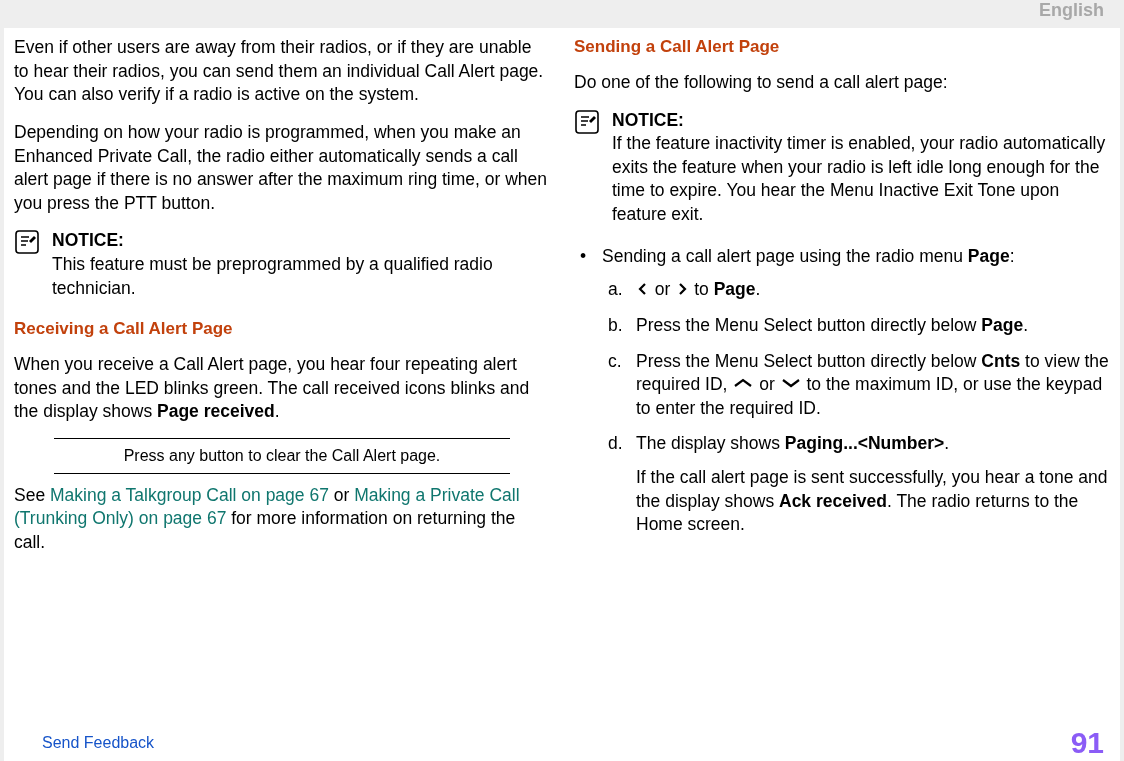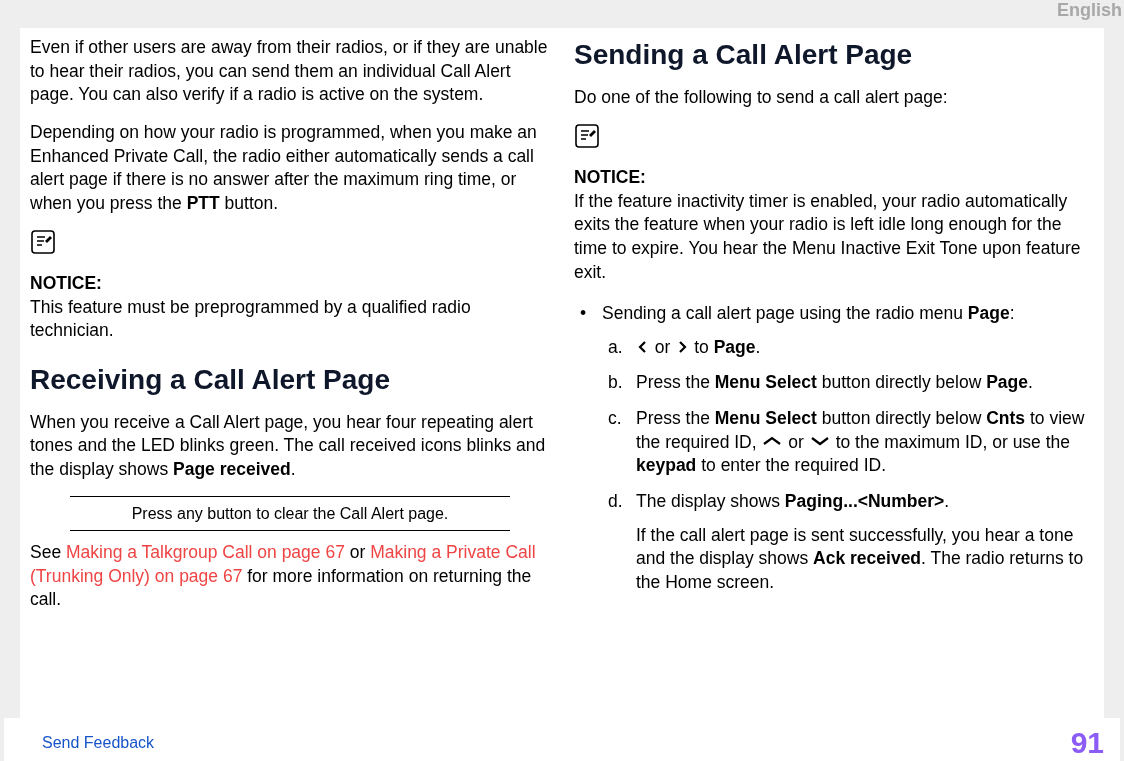--- a/index.html
+++ b/index.html
@@ -1,34 +1,34 @@
 <!DOCTYPE html>
 <html><head>
 <meta charset="utf-8">
 <style>
   * { box-sizing: border-box; margin: 0; padding: 0; }
   html, body { width: 1124px; height: 761px; font-family: Arial, Helvetica, sans-serif; background: #eeeeee; }
   .page { width: 100%; height: 100%; display: flex; flex-direction: column; }
-  .header { height: 28px; text-align: right; padding-right: 2px; }
+  .header { height: 28px; text-align: right; padding-right: 20px; }
   .header span { color: #a8a8a8; font-weight: bold; font-size: 18px; }
-  .body { flex: 1; display: flex; gap: 24px; padding: 8px 10px 0 10px; background: #fff; margin: 0 20px; }
+  .body { flex: 1; display: flex; gap: 24px; padding: 8px 10px 0 10px; background: #fff; margin: 0 4px; }
   .col { flex: 1; font-size: 17.5px; line-height: 1.35; color: #000; }
   .col p { margin-bottom: 14px; }
-  .h2 { color: #0f172a; font-size: 28px; font-weight: bold; margin-bottom: 12px; }
-  .notice-row { display: flex; gap: 10px; margin-bottom: 18px; align-items: flex-start; flex-direction: column; }
+  .h2 { color: #c2410c; font-size: 17px; font-weight: bold; margin-bottom: 12px; }
+  .notice-row { display: flex; gap: 10px; margin-bottom: 18px; align-items: flex-start; }
   .notice-icon-box { flex-shrink: 0; width: 28px; }
   .notice-ic { width: 26px; height: 26px; }
   .notice-body { flex: 1; }
   .notice-body .lbl { font-weight: bold; display: block; }
-  .inline-strong { font-weight: bold; display: inline; }
+  .inline-strong { font-weight: normal; display: inline; }
   .display-text { font-family: Arial, Helvetica, sans-serif; font-weight: bold; letter-spacing: 0px; }
   .hr-top { border: 0; border-top: 1px solid #000; margin: 8px 40px 6px 40px; }
   .hr-bot { border: 0; border-top: 1px solid #000; margin: 6px 40px 10px 40px; }
   .centered-action { text-align: center; font-size: 16px; padding: 0 20px; }
-  .link { color: #ef4444; text-align: right; }
+  .link { color: #0f766e; text-align: right; }
   .bullet-item { display: flex; gap: 10px; margin-bottom: 10px; }
   .bullet-item .dot { flex: 0 0 18px; text-align: center; }
   .sub-list { padding-left: 34px; }
   .sub-item { display: flex; gap: 8px; margin-bottom: 12px; }
   .sub-item .lbl { flex: 0 0 20px; }
   .sub-item .txt { flex: 1; }
   .sub-item .txt div { margin-bottom: 10px; }
   .arrow-ic { display: inline-block; width: 14px; height: 14px; vertical-align: -1px; }
   .chev-ic { display: inline-block; width: 22px; height: 10px; vertical-align: 2px; }
   .footer { display: flex; justify-content: space-between; align-items: center; padding: 8px 16px 1px 38px; margin: 0 4px; background: #fff; }

